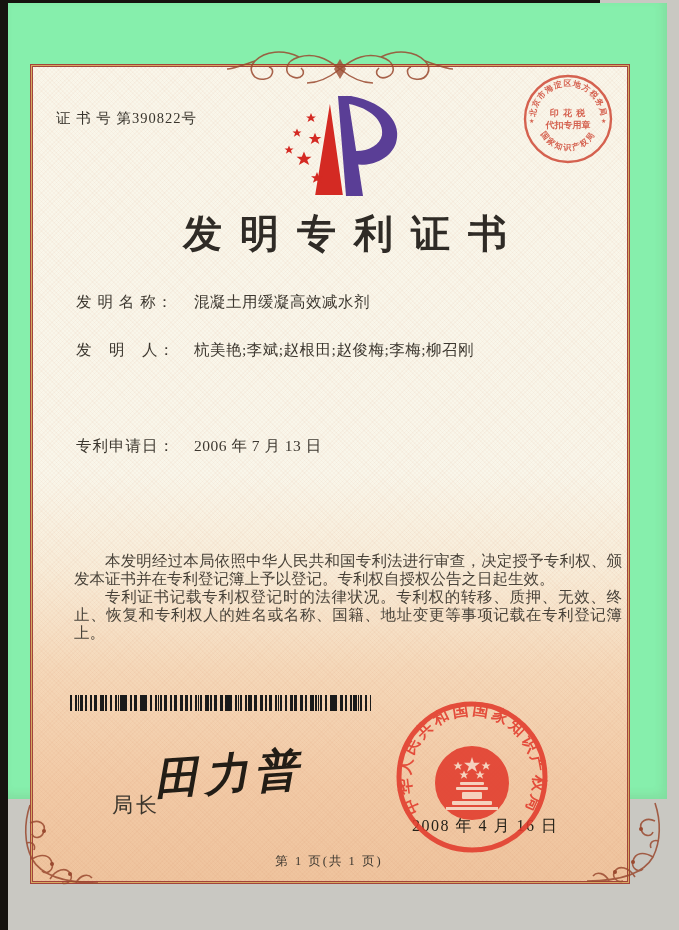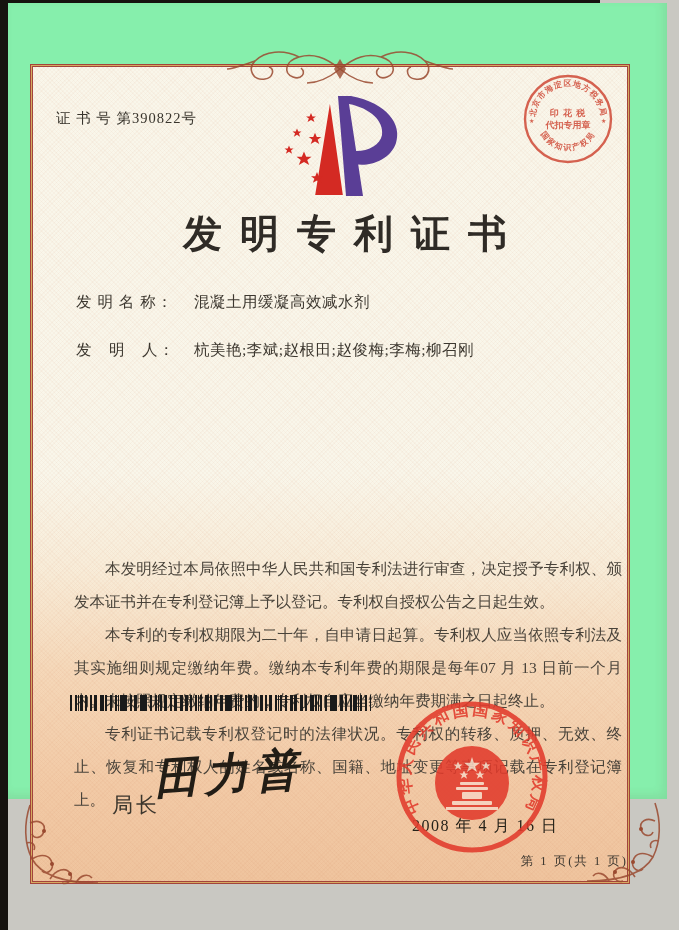--- a/index.html
+++ b/index.html
@@ -18,34 +18,34 @@
       repeating-linear-gradient(45deg, rgba(198,110,70,.045) 0 1px, rgba(0,0,0,0) 1px 3px),
       repeating-linear-gradient(-45deg, rgba(198,110,70,.045) 0 1px, rgba(0,0,0,0) 1px 3px),
       linear-gradient(180deg,#f9f6ea 0%,#f9f6ea 50%,#f8ecd8 62%,#f5d8b9 74%,#f2caa6 88%,#efc49e 100%);}
   .abs{position:absolute;}
   .cert-number{left:48px;top:106px;font-size:14.5px;color:#38342c;letter-spacing:1px;}
   .title{left:22px;top:204px;width:598px;text-align:center;font-size:39px;font-weight:bold;
          color:#2f2b26;letter-spacing:18px;text-indent:18px;margin-left:16px;}
   .field-row{position:absolute;left:68px;font-size:15.5px;color:#3c372f;white-space:nowrap;}
   .field-label{display:inline-block;min-width:112px;letter-spacing:1px;}
   .field-value{margin-left:6px;letter-spacing:.5px;}
-  .body-text{left:66px;top:549px;width:548px;font-size:15.5px;line-height:33px;
+  .body-text{left:66px;top:549px;width:548px;font-size:15.5px;line-height:18px;
              color:#49433a;text-align:justify;}
   .body-text p{margin:0;text-indent:2em;}
   .barcode{left:62px;top:692px;width:301px;height:16px;
     background-image:
       repeating-linear-gradient(90deg,#1a1a1a 0 2px,rgba(0,0,0,0) 2px 5px),
       repeating-linear-gradient(90deg,#1a1a1a 0 1px,rgba(0,0,0,0) 1px 8px),
       repeating-linear-gradient(90deg,rgba(0,0,0,0) 0 10px,#1a1a1a 10px 13px,rgba(0,0,0,0) 13px 21px);}
   .director-row{left:104px;top:788px;font-size:21px;color:#3a352c;letter-spacing:3px;font-family:Liberation Mono, monospace;}
   .signature{left:146px;top:742px;font-size:44px;font-weight:bold;font-style:italic;
              color:#221d16;transform:rotate(-4deg);letter-spacing:6px;}
   .issue-date{left:404px;top:813px;font-size:16px;color:#262219;letter-spacing:1.5px;z-index:2;}
   .seal{left:382px;top:692px;z-index:3;}
-  .footer-page{left:22px;top:850px;width:598px;text-align:right;font-size:12.5px;
+  .footer-page{left:22px;top:850px;width:598px;text-align:center;font-size:12.5px;
                color:#3c372f;letter-spacing:2px;}
   .tax-stamp{left:514px;top:70px;z-index:4;}
   .logo{left:268px;top:90px;}
   .orn-top{left:217px;top:40px;}
   .orn-bl{left:12px;top:800px;}
   .orn-br{left:575px;top:798px;transform:scaleX(-1);}
   svg{display:block;}
 </style>
 </head>
 <body>
@@ -116,24 +116,26 @@
     </svg>
 
     <div class="abs title">发明专利证书</div>
 
     <div class="field-row" style="top:289px">
       <span class="field-label">发 明 名 称：</span><span class="field-value">混凝土用缓凝高效减水剂</span>
     </div>
     <div class="field-row" style="top:337px">
       <span class="field-label">发　明　人：</span><span class="field-value">杭美艳;李斌;赵根田;赵俊梅;李梅;柳召刚</span>
     </div>
+    <div class="field-row" style="top:433px">
+      <span class="field-label">专利申请日：</span><span class="field-value">2006 年 7 月 13 日</span>
+    </div>
 
     <div class="abs body-text">
       <p>本发明经过本局依照中华人民共和国专利法进行审查，决定授予专利权、颁发本证书并在专利登记簿上予以登记。专利权自授权公告之日起生效。</p>
-      <p>本专利的专利权期限为二十年，自申请日起算。专利权人应当依照专利法及其实施细则规定缴纳年费。缴纳本专利年费的期限是每年07 月 13 日前一个月内。未按照规定缴纳年费的，专利权自应当缴纳年费期满之日起终止。</p>
       <p>专利证书记载专利权登记时的法律状况。专利权的转移、质押、无效、终止、恢复和专利权人的姓名或名称、国籍、地址变更等事项记载在专利登记簿上。</p>
     </div>
 
     <div class="abs barcode"></div>
 
     <div class="abs director-row">局长</div>
     <div class="abs signature">田力普</div>
 
     <div class="abs issue-date">2008 年 4 月 16 日</div>
 

